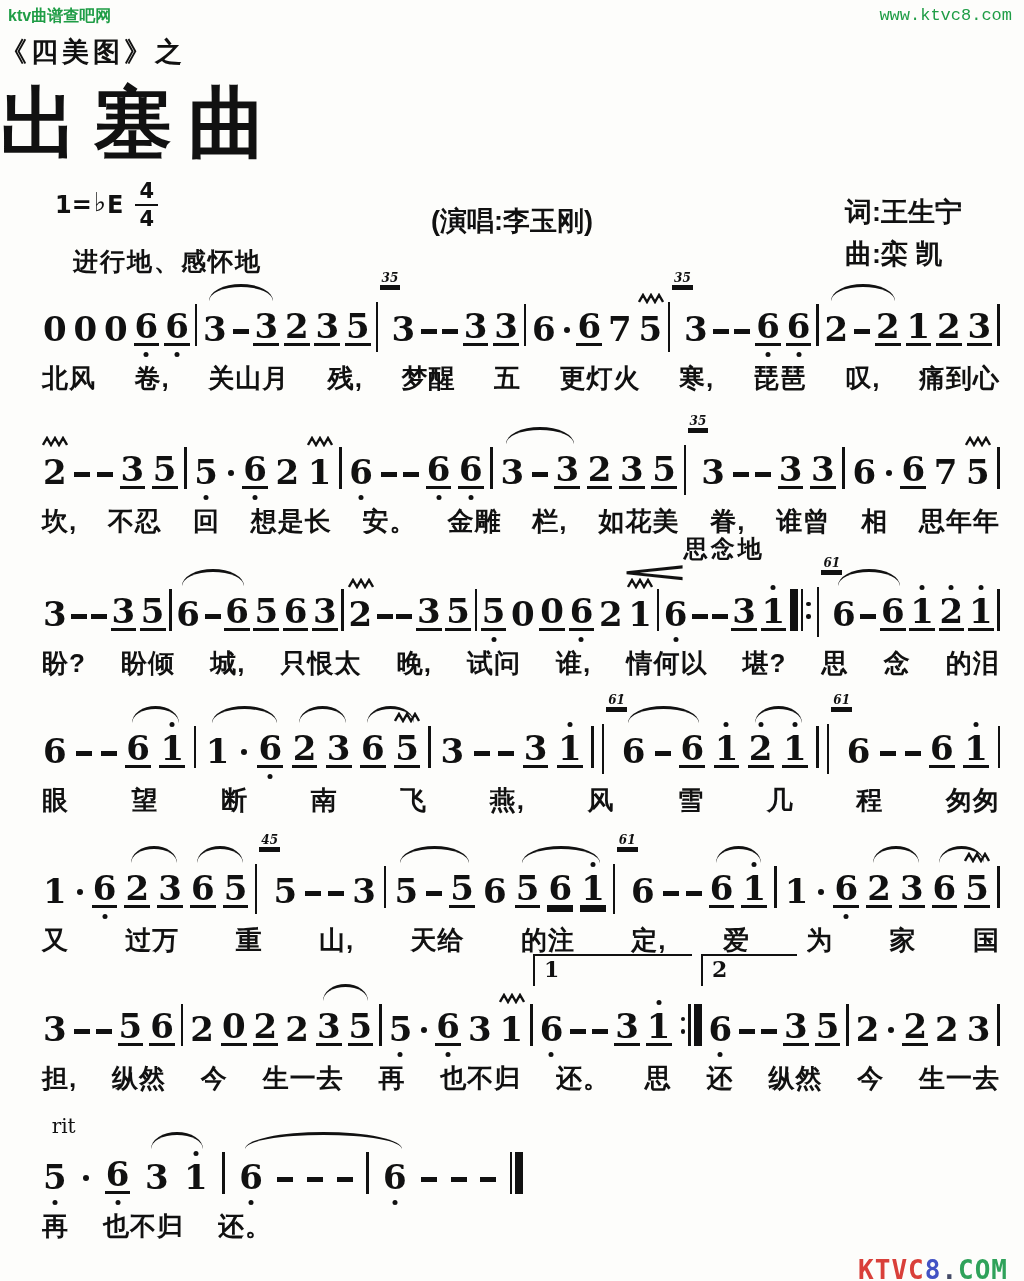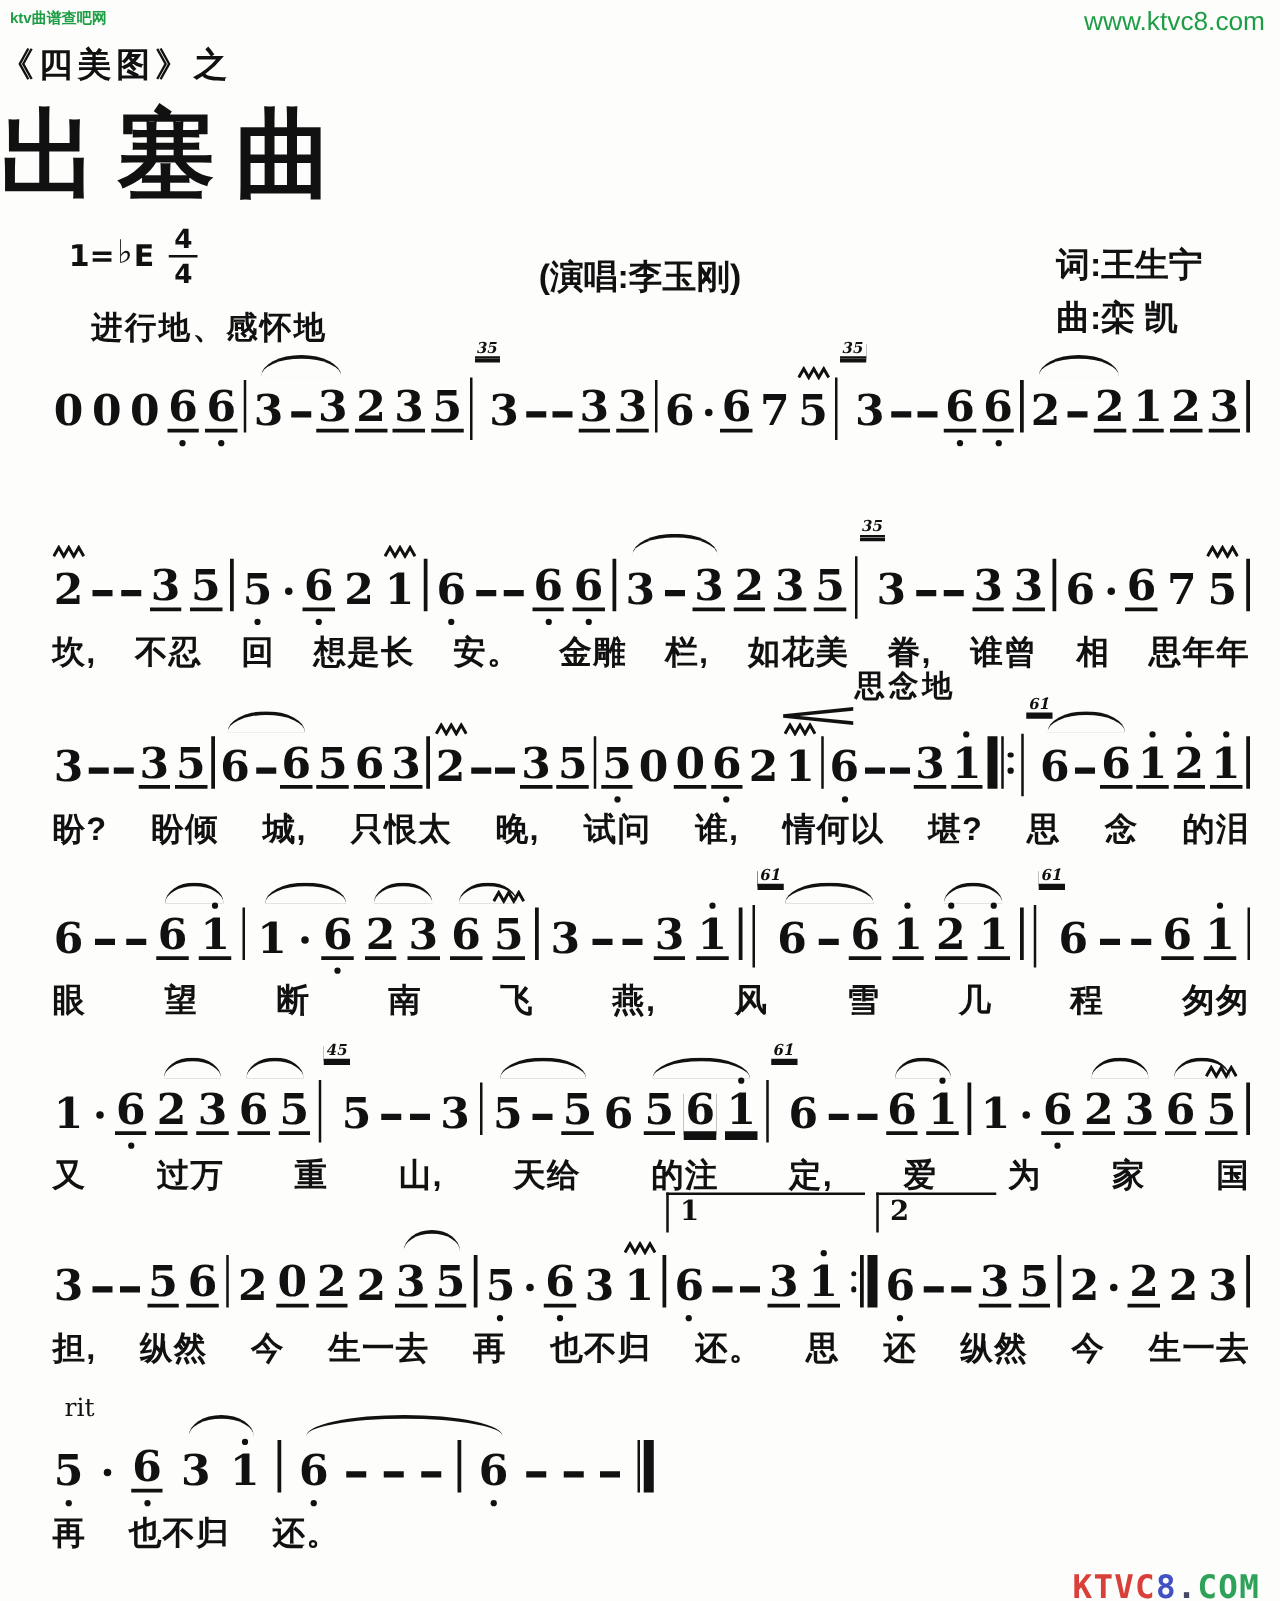--- a/index.html
+++ b/index.html
@@ -1,23 +1,23 @@
 <!DOCTYPE html>
 <html><head>
 <meta charset="utf-8">
 <style>
   html,body{margin:0;padding:0;}
   body{
     width:1024px;height:1281px;overflow:hidden;position:relative;
     background:#fdfdfb;color:#111;
     font-family:"Liberation Sans","DejaVu Sans",sans-serif;
   }
-  .wm{position:absolute;font-size:12px;font-weight:bold;}
+  .wm{position:absolute;font-size:16px;font-weight:bold;}
   .wm-tl{left:8px;top:6px;}
-  .wm-tr{right:12px;top:6px;font-weight:normal;font-size:21px;}
+  .wm-tr{right:12px;top:6px;font-weight:normal;font-size:17px;font-family:Liberation Mono, monospace;}
   .series{position:absolute;top:34px;left:0;right:0;text-align:left;
     font-size:27px;font-weight:bold;letter-spacing:4px;}
   .title{position:absolute;top:72px;left:0;right:0;text-align:left;
     font-size:78px;font-weight:900;letter-spacing:16px;}
   .keysig{position:absolute;left:55px;top:180px;font-size:24px;font-weight:bold;
     font-family:"DejaVu Sans",sans-serif;display:flex;align-items:center;}
   .keysig .flat{font-size:26px;margin:0 1px 6px 2px;}
   .ts{display:inline-flex;flex-direction:column;align-items:center;margin-left:12px;
     font-size:21px;line-height:1.05;font-weight:bold;}
   .ts .tnum{border-bottom:2.5px solid #111;padding:0 4px 2px;}
@@ -202,20 +202,33 @@
         <span class="tok u1">
           <span class="core">2</span>
         </span>
         <span class="tok u1">
           <span class="core">3</span>
         </span>
         <span class="bar"></span>
         <div class="arc" style="left: 166.5px; width: 64px;"></div>
         <div class="arc" style="left: 788.5px; width: 64px;"></div>
       </div>
+      <div class="lyric-row">
+        <span>北风</span>
+        <span>卷,</span>
+        <span>关山月</span>
+        <span>残,</span>
+        <span>梦醒</span>
+        <span>五</span>
+        <span>更灯火</span>
+        <span>寒,</span>
+        <span>琵琶</span>
+        <span>叹,</span>
+        <span>痛到心</span>
+      </div>
     </div>
     <div class="system" style="top: 443px;">
       <div class="note-row">
         <span class="tok">
           <span class="core">2</span>
           <svg width="26" height="11" class="trill">
             <polyline points="1,9 5,2 9,9 13,2 17,9 21,2 25,9" fill="none" stroke="#111" stroke-width="2.4"></polyline>
           </svg>
         </span>
         <span class="dash"></span>

